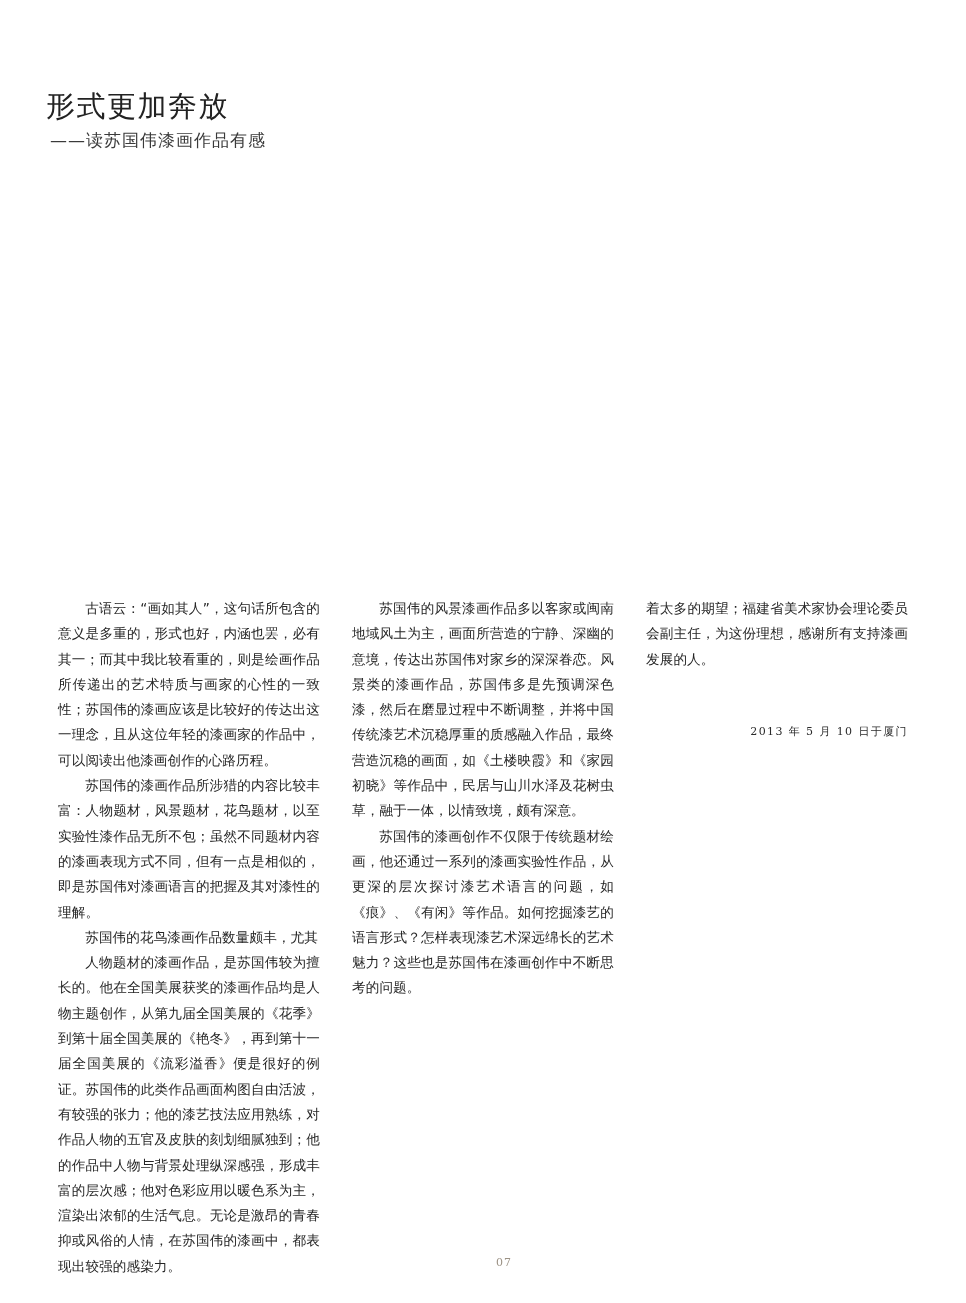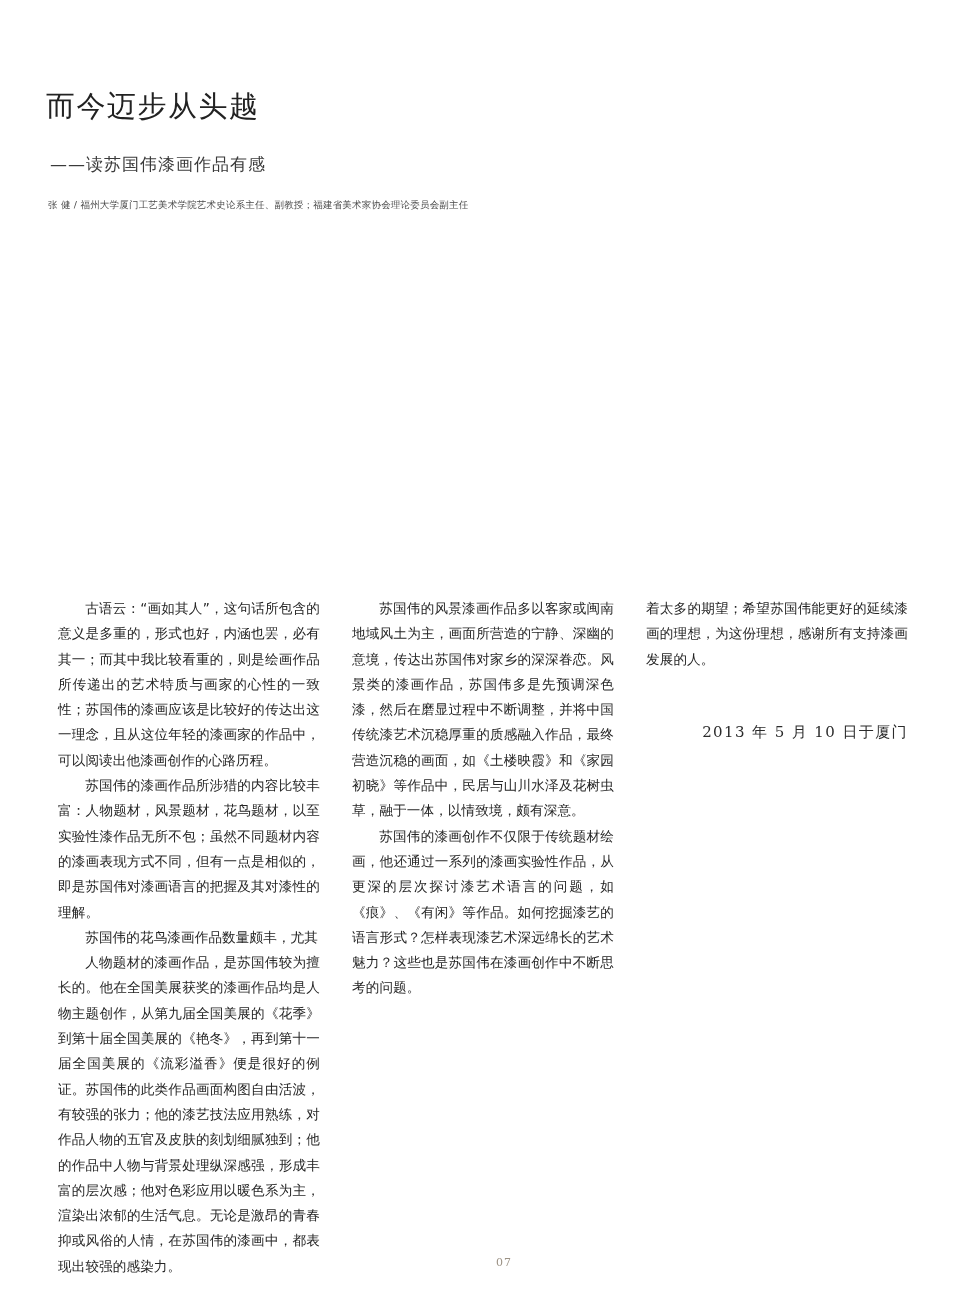--- a/index.html
+++ b/index.html
@@ -37,21 +37,21 @@
     color: #222222;
     letter-spacing: 1.5px;
     margin: 0;
   }
   #article-subtitle {
     font-size: 17px;
     line-height: 24px;
     font-weight: 400;
     color: #3a3a3a;
     letter-spacing: 1px;
-    margin: 28px 0 0 0;
+    margin: 4px 0 0 0;
     padding-left: 4px;
   }
   #article-byline {
     font-size: 9.5px;
     line-height: 14px;
     color: #4a4a4a;
     letter-spacing: 0.2px;
     margin: 22px 0 0 2px;
     white-space: nowrap;
   }
@@ -90,21 +90,21 @@
     color: #252525;
     letter-spacing: 0.1px;
     font-family: "DejaVu Sans", "Liberation Sans", sans-serif;
   }
   .column p.cont {
     text-indent: 0;
   }
 
   #article-date {
     margin-top: 50px;
-    font-size: 15px;
+    font-size: 11px;
     line-height: 20px;
     text-align: right;
     letter-spacing: 1.4px;
     color: #2b2b2b;
     font-family: "DejaVu Serif", "Liberation Serif", serif;
     text-indent: 0;
   }
 
   
   #folio {
@@ -119,43 +119,42 @@
     font-family: "DejaVu Serif", "Liberation Serif", serif;
     padding-left: 21px;
   }
 </style>
 </head>
 <body>
 
 <div id="page">
 
   <div id="masthead">
-    <h1 id="article-title">而今迈步从头越</h1>
+    <h1 id="article-title">形式更加奔放</h1>
     <div id="article-subtitle">——读苏国伟漆画作品有感</div>
-    <div id="article-byline">张 健 / 福州大学厦门工艺美术学院艺术史论系主任、副教授；福建省美术家协会理论委员会副主任</div>
   </div>
 
   <div id="figure-region"></div>
 
   <div id="body-columns">
 
     <div class="column">
       <p>古语云：“画如其人”，这句话所包含的意义是多重的，形式也好，内涵也罢，必有其一；而其中我比较看重的，则是绘画作品所传递出的艺术特质与画家的心性的一致性；苏国伟的漆画应该是比较好的传达出这一理念，且从这位年轻的漆画家的作品中，可以阅读出他漆画创作的心路历程。</p>
       <p>苏国伟的漆画作品所涉猎的内容比较丰富：人物题材，风景题材，花鸟题材，以至实验性漆作品无所不包；虽然不同题材内容的漆画表现方式不同，但有一点是相似的，即是苏国伟对漆画语言的把握及其对漆性的理解。</p>
       <p>苏国伟的花鸟漆画作品数量颇丰，尤其</p>
       <p>人物题材的漆画作品，是苏国伟较为擅长的。他在全国美展获奖的漆画作品均是人物主题创作，从第九届全国美展的《花季》到第十届全国美展的《艳冬》，再到第十一届全国美展的《流彩溢香》便是很好的例证。苏国伟的此类作品画面构图自由活波，有较强的张力；他的漆艺技法应用熟练，对作品人物的五官及皮肤的刻划细腻独到；他的作品中人物与背景处理纵深感强，形成丰富的层次感；他对色彩应用以暖色系为主，渲染出浓郁的生活气息。无论是激昂的青春抑或风俗的人情，在苏国伟的漆画中，都表现出较强的感染力。</p>
     </div>
 
     <div class="column">
       <p>苏国伟的风景漆画作品多以客家或闽南地域风土为主，画面所营造的宁静、深幽的意境，传达出苏国伟对家乡的深深眷恋。风景类的漆画作品，苏国伟多是先预调深色漆，然后在磨显过程中不断调整，并将中国传统漆艺术沉稳厚重的质感融入作品，最终营造沉稳的画面，如《土楼映霞》和《家园初晓》等作品中，民居与山川水泽及花树虫草，融于一体，以情致境，颇有深意。</p>
       <p>苏国伟的漆画创作不仅限于传统题材绘画，他还通过一系列的漆画实验性作品，从更深的层次探讨漆艺术语言的问题，如《痕》、《有闲》等作品。如何挖掘漆艺的语言形式？怎样表现漆艺术深远绵长的艺术魅力？这些也是苏国伟在漆画创作中不断思考的问题。</p>
     </div>
 
     <div class="column">
-      <p class="cont">着太多的期望；希望苏国伟能更好的延续漆画的理想，为这份理想，感谢所有支持漆画发展的人。</p>
+      <p class="cont">着太多的期望；福建省美术家协会理论委员会副主任，为这份理想，感谢所有支持漆画发展的人。</p>
       <p id="article-date">2013 年 5 月 10 日于厦门</p>
     </div>
 
   </div>
 
   <div id="folio">07</div>
 
 </div>
 
 </body></html>

